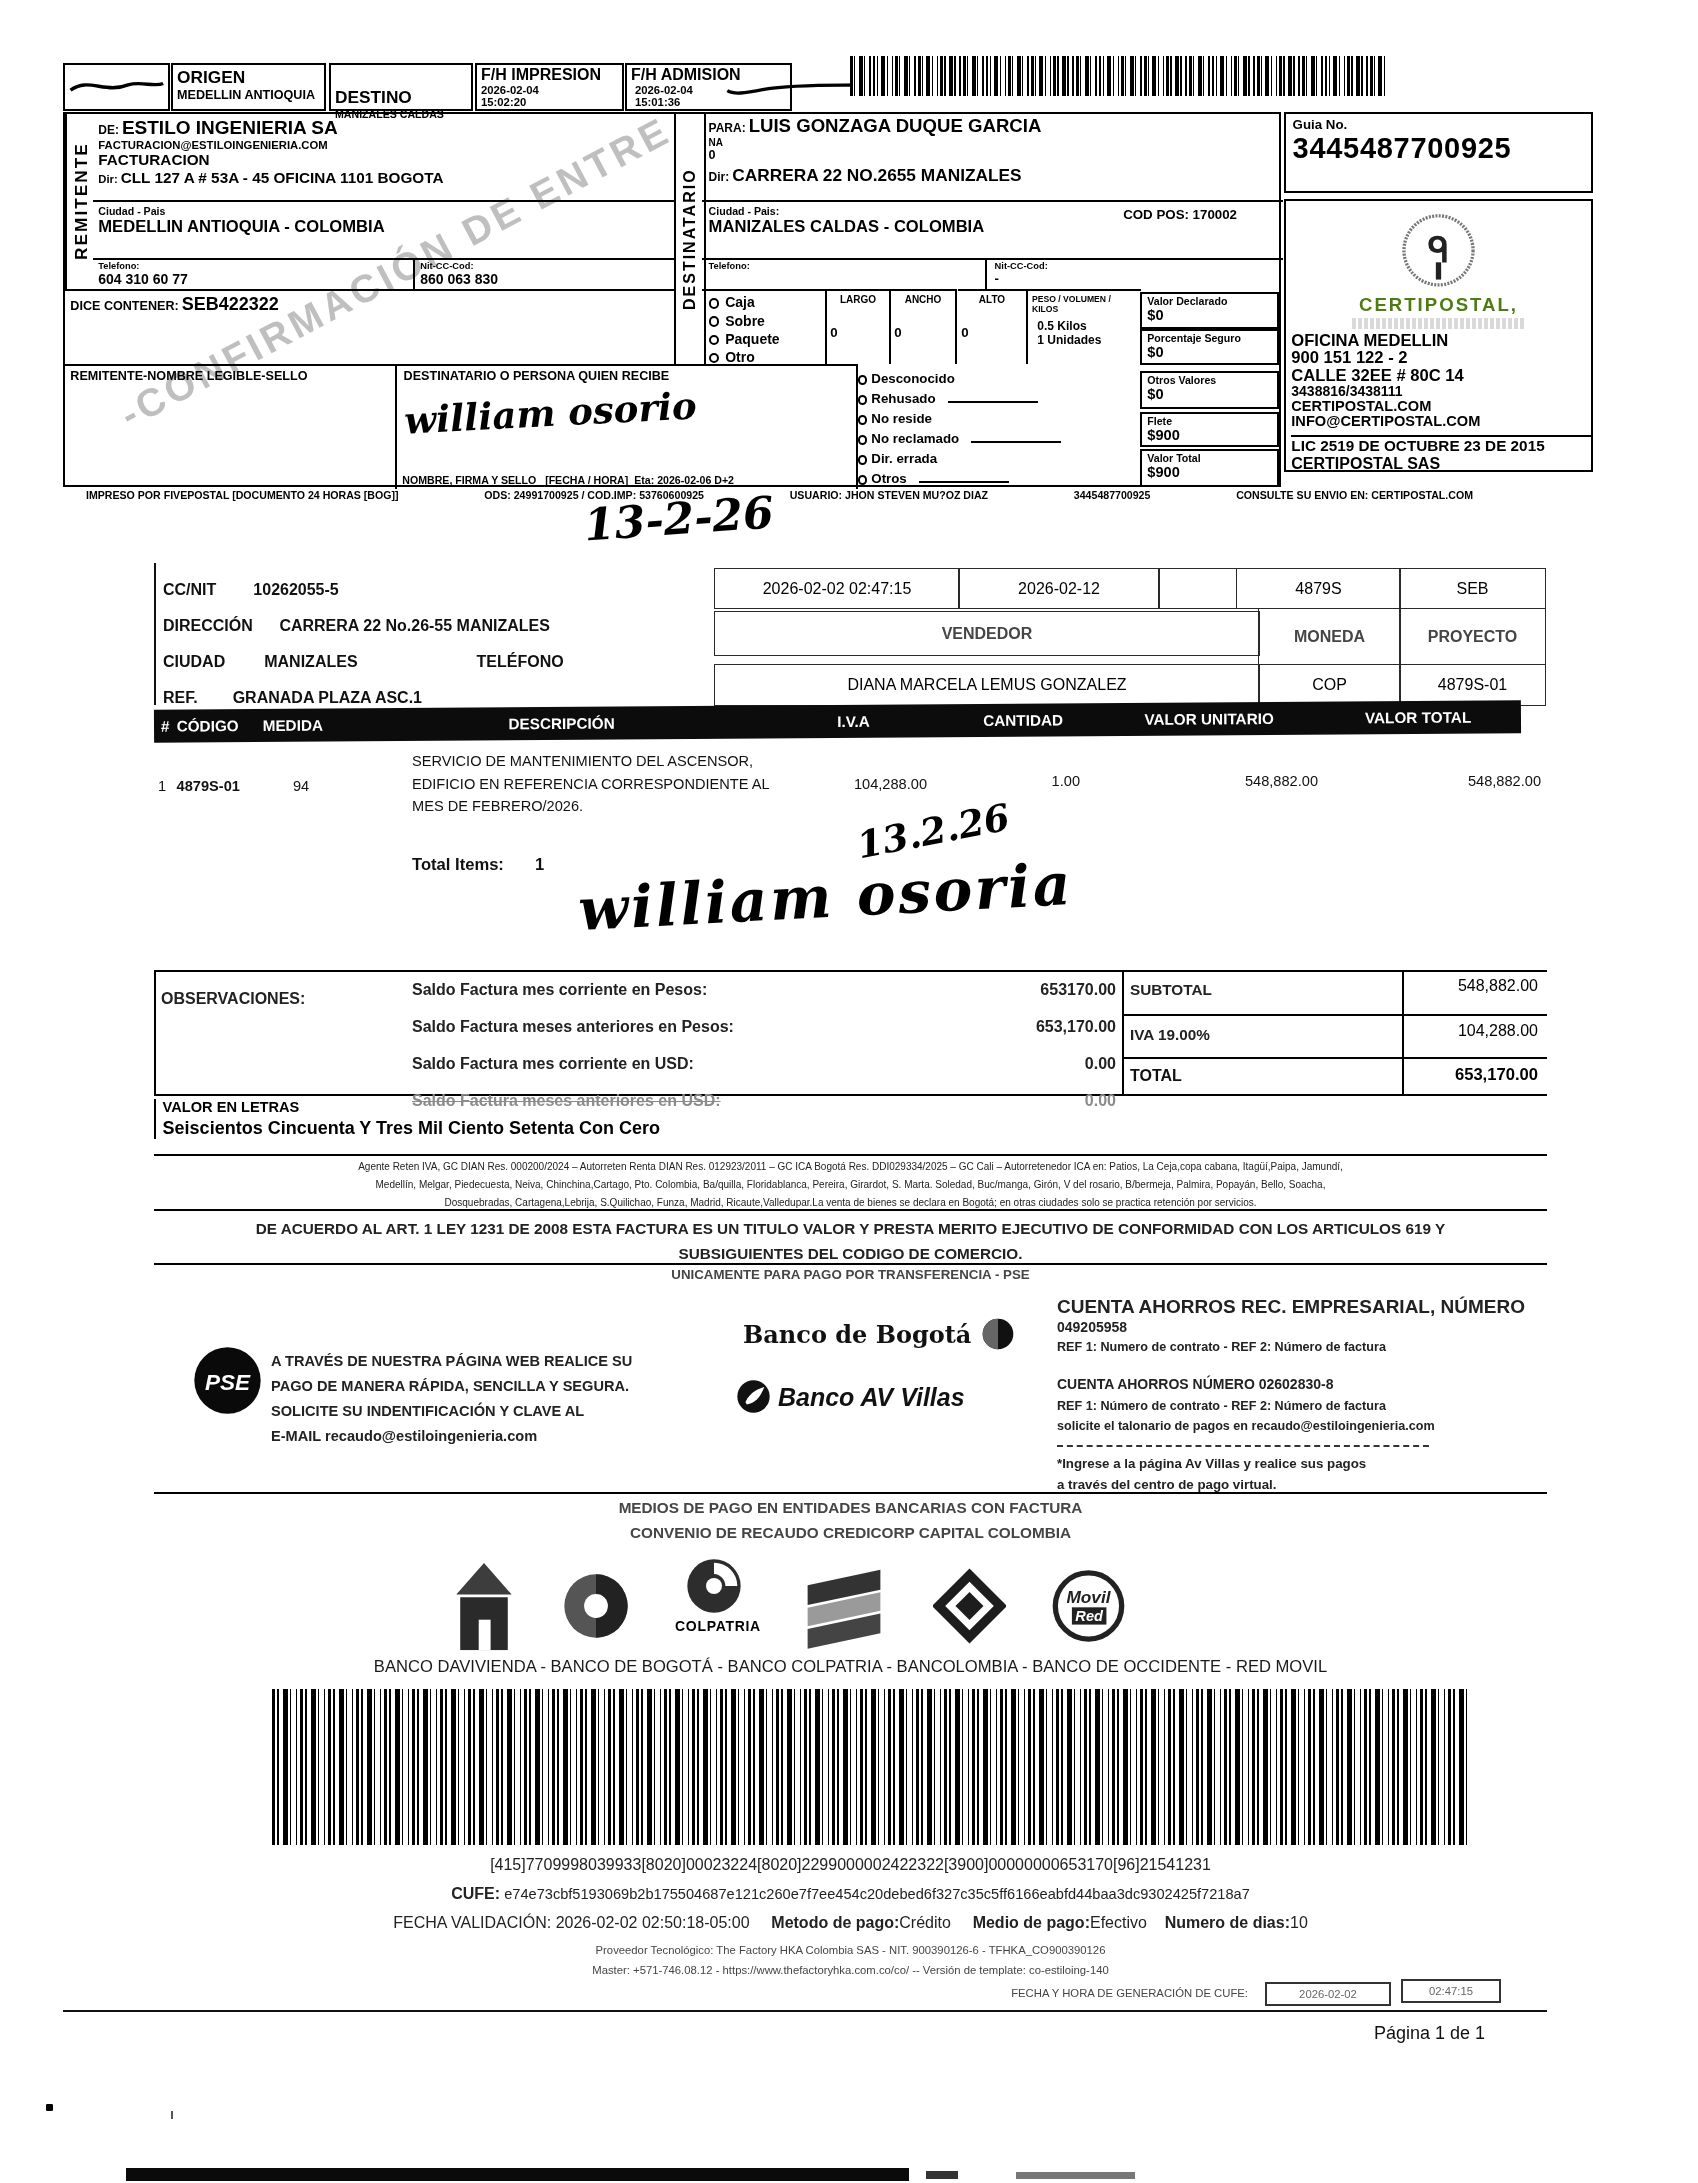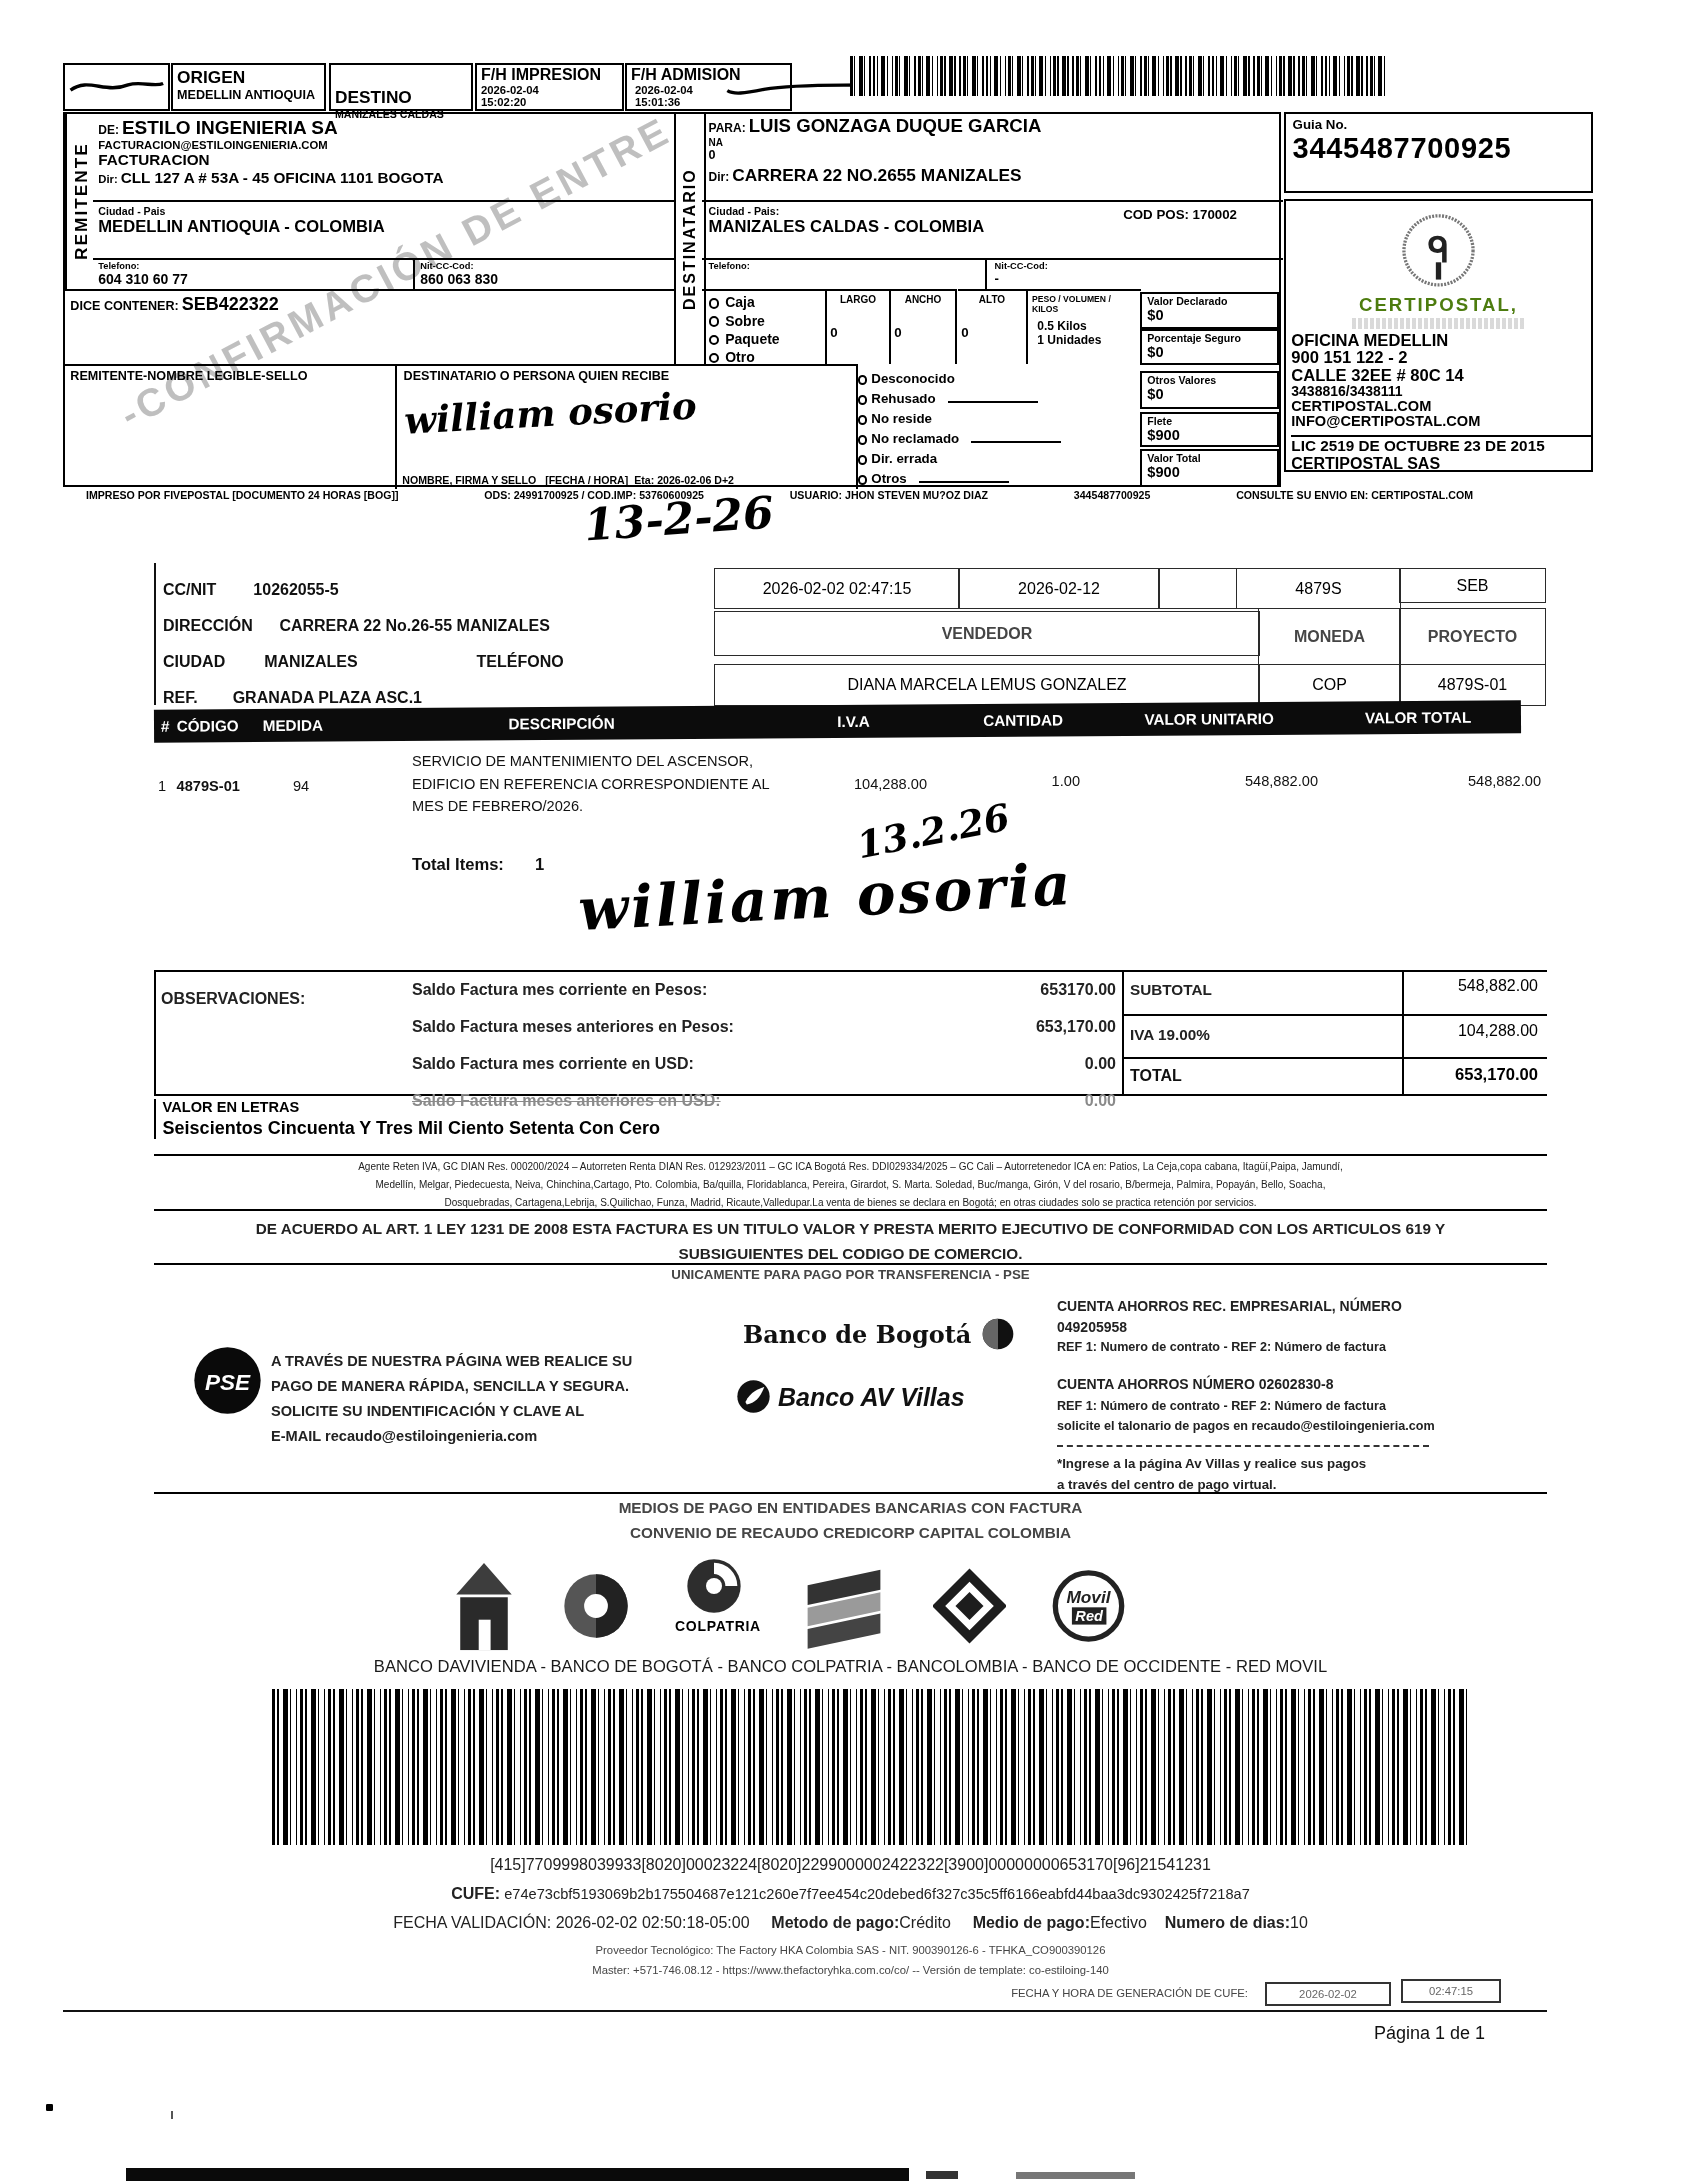--- a/index.html
+++ b/index.html
@@ -221,21 +221,21 @@
     <div style="font-size:16px;line-height:36px;"><span>CC/NIT</span><span style="display:inline-block;width:37px;"></span><span>10262055-5</span></div>
     <div style="font-size:16px;line-height:36px;"><span>DIRECCIÓN</span><span style="display:inline-block;width:26.6px;"></span><span>CARRERA 22 No.26-55 MANIZALES</span></div>
     <div style="font-size:16px;line-height:36px;"><span>CIUDAD</span><span style="display:inline-block;width:39px;"></span><span>MANIZALES</span><span style="display:inline-block;width:119px;"></span><span>TELÉFONO</span></div>
     <div style="font-size:16px;line-height:36px;"><span>REF.</span><span style="display:inline-block;width:35px;"></span><span>GRANADA PLAZA ASC.1</span></div>
   </div>
 
   <div class="cell" style="left:714px;top:568px;width:246px;height:41px;">2026-02-02  02:47:15</div>
   <div class="cell" style="left:958px;top:568px;width:202px;height:41px;">2026-02-12</div>
   <div class="cell" style="left:1158px;top:568px;width:79px;height:41px;"></div>
   <div class="cell" style="left:1236px;top:568px;width:165px;height:41px;">4879S</div>
-  <div class="cell" style="left:1399px;top:568px;width:147px;height:35px;">SEB</div>
+  <div class="cell" style="left:1399px;top:568px;width:147px;height:41px;">SEB</div>
 
   <div class="cell b gray" style="left:714px;top:611px;width:546px;height:45px;">VENDEDOR</div>
   <div class="cell b gray" style="left:1258px;top:608px;width:143px;height:57px;">MONEDA</div>
   <div class="cell b gray" style="left:1399px;top:608px;width:147px;height:57px;">PROYECTO</div>
 
   <div class="cell" style="left:714px;top:664px;width:546px;height:42px;">DIANA MARCELA LEMUS GONZALEZ</div>
   <div class="cell" style="left:1258px;top:664px;width:143px;height:42px;">COP</div>
   <div class="cell" style="left:1399px;top:664px;width:147px;height:42px;">4879S-01</div>
 
   <div class="abs" style="left:154px;top:705px;width:1367px;height:33px;background:#0c0c0c;color:#fff;display:flex;align-items:center;font-size:15.3px;font-weight:bold;transform:rotate(-0.4deg);">
@@ -330,21 +330,21 @@
   </div>
   <div class="abs" style="left:736px;top:1379px;font-size:25px;font-weight:bold;font-style:italic;color:#111;">
     <svg width="35" height="35" style="vertical-align:-8px;" viewBox="0 0 52 52">
       <circle cx="26" cy="26" r="24" fill="#111"></circle>
         <path d="M14,34 C22,18 34,14 42,12 C36,28 28,36 16,38 Z" fill="#fff"></path>
     </svg>
     <span>Banco AV Villas</span>
   </div>
 
   <div class="abs" style="left:1057px;top:1296px;width:504px;color:#222;">
-    <div class="b" style="font-size:14px;line-height:21px;">CUENTA AHORROS REC. EMPRESARIAL, NÚMERO</div>
+    <div class="b" style="font-size:19px;line-height:21px;">CUENTA AHORROS REC. EMPRESARIAL, NÚMERO</div>
     <div class="b" style="font-size:14px;line-height:20px;">049205958</div>
     <div class="b" style="font-size:12.6px;line-height:21px;">REF 1: Numero de contrato - REF 2: Número de factura</div>
     <div class="b" style="font-size:14px;line-height:24px;margin-top:14px;">CUENTA AHORROS NÚMERO 02602830-8</div>
     <div class="b" style="font-size:12.6px;line-height:20px;">REF 1: Número de contrato - REF 2: Número de factura</div>
     <div class="b" style="font-size:12.6px;line-height:20px;">solicite el talonario de pagos en recaudo@estiloingenieria.com</div>
     <div style="width:372px;border-top:2px dashed #333;margin:9.3px 0 5.3px 0;"></div>
     <div class="b" style="font-size:13.3px;line-height:21px;">*Ingrese a la página Av Villas y realice sus pagos</div>
     <div class="b" style="font-size:13.3px;line-height:21px;">a través del centro de pago virtual.</div>
   </div>
 

